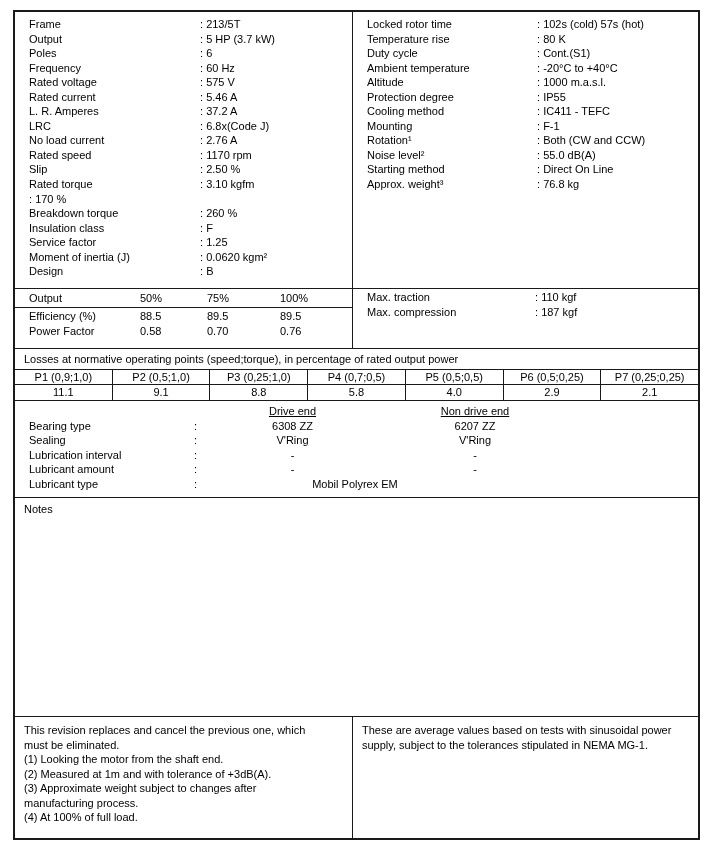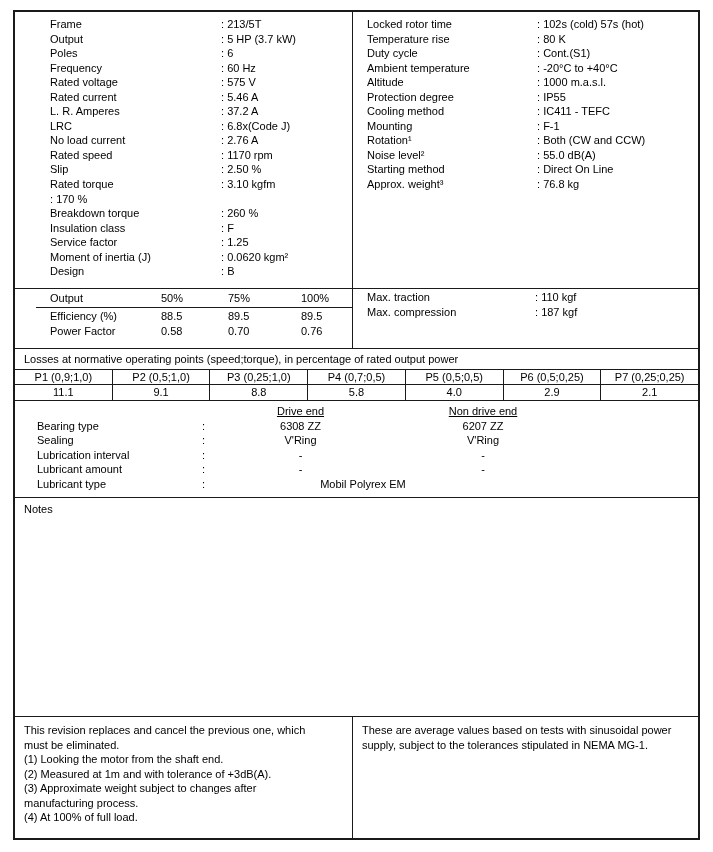--- a/index.html
+++ b/index.html
@@ -10,21 +10,21 @@
   }
   .sheet{
     position:absolute;left:13px;top:10px;width:687px;height:830px;
     border:2px solid #1a1a1a;box-sizing:border-box;background:#fff;
   }
   .sec{box-sizing:border-box;border-top:1px solid #1a1a1a;}
   .sec:first-child{border-top:none;}
 
   
   .sec-specs{display:flex;height:276px;}
-  .half-l{width:338px;border-right:1px solid #1a1a1a;box-sizing:border-box;padding-left:21px;}
+  .half-l{width:338px;border-right:1px solid #1a1a1a;box-sizing:border-box;}
   .half-r{flex:1;}
   .spec-list{padding-top:5px;}
   .spec-row{display:grid;grid-template-columns:171px 1fr;line-height:14.55px;padding-left:14px;}
   .half-r .spec-row{grid-template-columns:170px 1fr;}
 
   
   .sec-perf{display:flex;height:60px;}
   .perf-head{display:grid;grid-template-columns:111px 67px 73px 1fr;line-height:18px;height:19px;
              border-bottom:1px solid #1a1a1a;padding-left:14px;box-sizing:border-box;}
   .perf-row{display:grid;grid-template-columns:111px 67px 73px 1fr;line-height:14.5px;padding-left:14px;}
@@ -38,21 +38,21 @@
   .losses-title{line-height:20px;height:21px;border-bottom:1px solid #1a1a1a;
                 padding-left:9px;box-sizing:border-box;}
   .losses-cols{display:flex;}
   .l-col{flex:1 1 0;border-right:1px solid #1a1a1a;text-align:center;box-sizing:border-box;}
   .l-col:last-child{border-right:none;}
   .l-h{line-height:14px;height:15px;border-bottom:1px solid #1a1a1a;box-sizing:border-box;}
   .l-v{line-height:14px;height:15px;}
 
   
   .sec-bearings{height:97px;padding-top:3px;}
-  .b-row{position:relative;height:14.5px;line-height:14.5px;margin-left:8px;}
+  .b-row{position:relative;height:14.5px;line-height:14.5px;}
   .b-label{position:absolute;left:14px;}
   .b-colon{position:absolute;left:179px;}
   .b-c1{position:absolute;left:195px;width:165px;text-align:center;}
   .b-c2{position:absolute;left:360px;width:200px;text-align:center;}
   .b-span{position:absolute;left:130px;width:420px;text-align:center;}
   .u{text-decoration:underline;}
 
   
   .sec-notes{height:219px;padding:5px 9px;}
 

